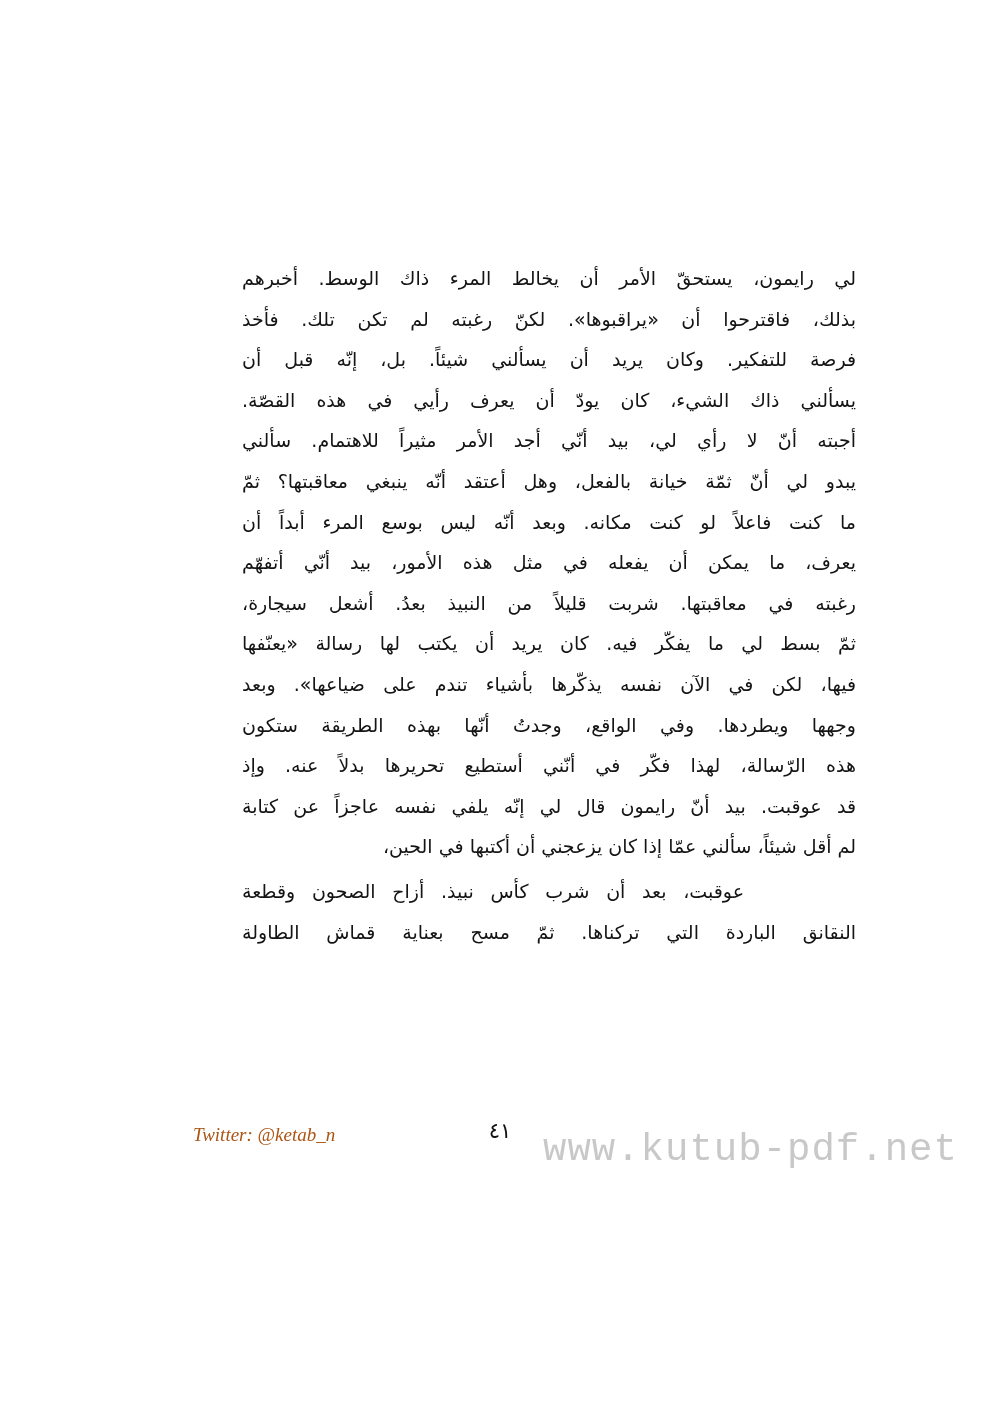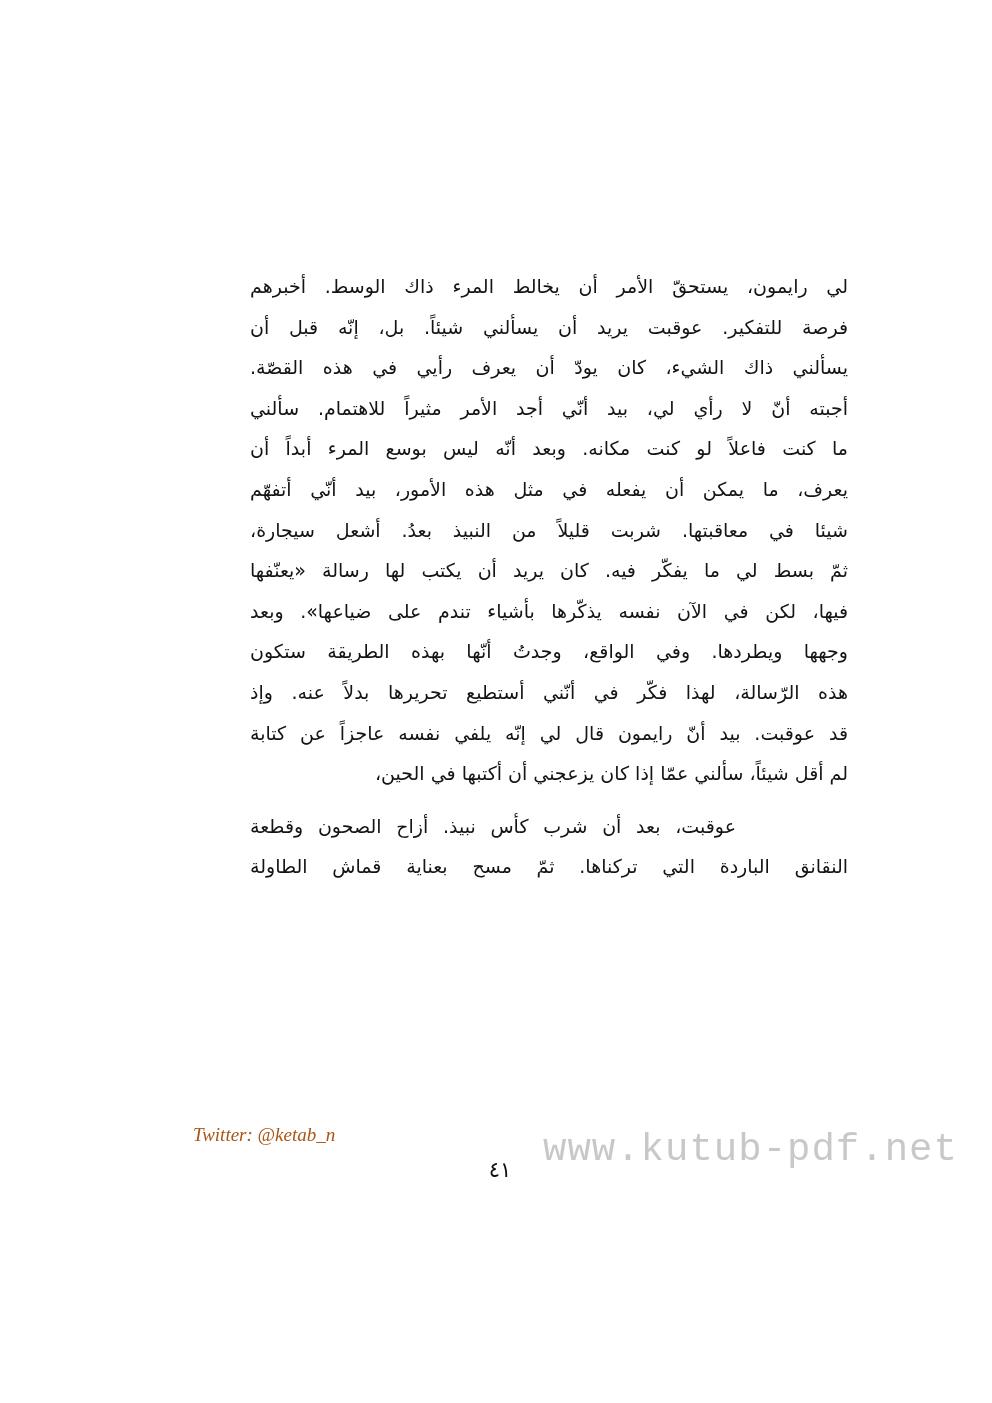--- a/index.html
+++ b/index.html
@@ -13,21 +13,21 @@
   }
   .text-block {
     position: absolute;
     left: 238px;
     top: 254px;
     width: 622px;
     direction: rtl;
     color: #141414;
     font-size: 19px;
   }
-  .para { margin: 12px; }
+  .para { margin: 4px; }
   .line {
     height: 40.6px;
     line-height: 40.6px;
     text-align: justify;
     text-align-last: justify;
     overflow: hidden;
   }
   
   .para-end-short .line:last-child { text-align-last: right; }
   
@@ -39,21 +39,21 @@
     top: 1124px;
     font-family: Liberation Serif, serif;
     font-style: italic;
     font-size: 19px;
     color: #ab5413;
     direction: ltr;
   }
   .page-number {
     position: absolute;
     left: 455px;
-    top: 1158px;
+    top: 1119px;
     width: 90px;
     text-align: center;
     font-size: 21px;
     color: #111111;
     direction: rtl;
   }
   .watermark {
     position: absolute;
     left: 543px;
     top: 1128px;
@@ -66,26 +66,28 @@
   }
 </style>
 </head>
 <body>
 
 <div class="page">
 
   <div class="text-block">
     <div class="para para-end-short">
         <div class="line">لي رايمون، يستحقّ الأمر أن يخالط المرء ذاك الوسط. أخبرهم</div>
-        <div class="line">فرصة للتفكير. عوقبت يريد أن يسألني شيئاً. بل، إنّه قبل أن</div>
+        <div class="line">بذلك، فاقترحوا أن «يراقبوها». لكنّ رغبته لم تكن تلك. فأخذ</div>
+        <div class="line">فرصة للتفكير. وكان يريد أن يسألني شيئاً. بل، إنّه قبل أن</div>
         <div class="line">يسألني ذاك الشيء، كان يودّ أن يعرف رأيي في هذه القصّة.</div>
         <div class="line">أجبته أنّ لا رأي لي، بيد أنّي أجد الأمر مثيراً للاهتمام. سألني</div>
+        <div class="line">يبدو لي أنّ ثمّة خيانة بالفعل، وهل أعتقد أنّه ينبغي معاقبتها؟ ثمّ</div>
         <div class="line">ما كنت فاعلاً لو كنت مكانه. وبعد أنّه ليس بوسع المرء أبداً أن</div>
         <div class="line">يعرف، ما يمكن أن يفعله في مثل هذه الأمور، بيد أنّي أتفهّم</div>
-        <div class="line">شيئا في معاقبتها. شربت قليلاً من النبيذ بعدُ. أشعل سيجارة،</div>
+        <div class="line">رغبته في معاقبتها. شربت قليلاً من النبيذ بعدُ. أشعل سيجارة،</div>
         <div class="line">ثمّ بسط لي ما يفكّر فيه. كان يريد أن يكتب لها رسالة «يعنّفها</div>
         <div class="line">فيها، لكن في الآن نفسه يذكّرها بأشياء تندم على ضياعها». وبعد</div>
         <div class="line">وجهها ويطردها. وفي الواقع، وجدتُ أنّها بهذه الطريقة ستكون</div>
         <div class="line">هذه الرّسالة، لهذا فكّر في أنّني أستطيع تحريرها بدلاً عنه. وإذ</div>
         <div class="line">قد عوقبت. بيد أنّ رايمون قال لي إنّه يلفي نفسه عاجزاً عن كتابة</div>
         <div class="line">لم أقل شيئاً، سألني عمّا إذا كان يزعجني أن أكتبها في الحين،</div>
       </div>
     <div class="para para-indent">
         <div class="line">عوقبت، بعد أن شرب كأس نبيذ. أزاح الصحون وقطعة</div>
         <div class="line">النقانق الباردة التي تركناها. ثمّ مسح بعناية قماش الطاولة</div>

